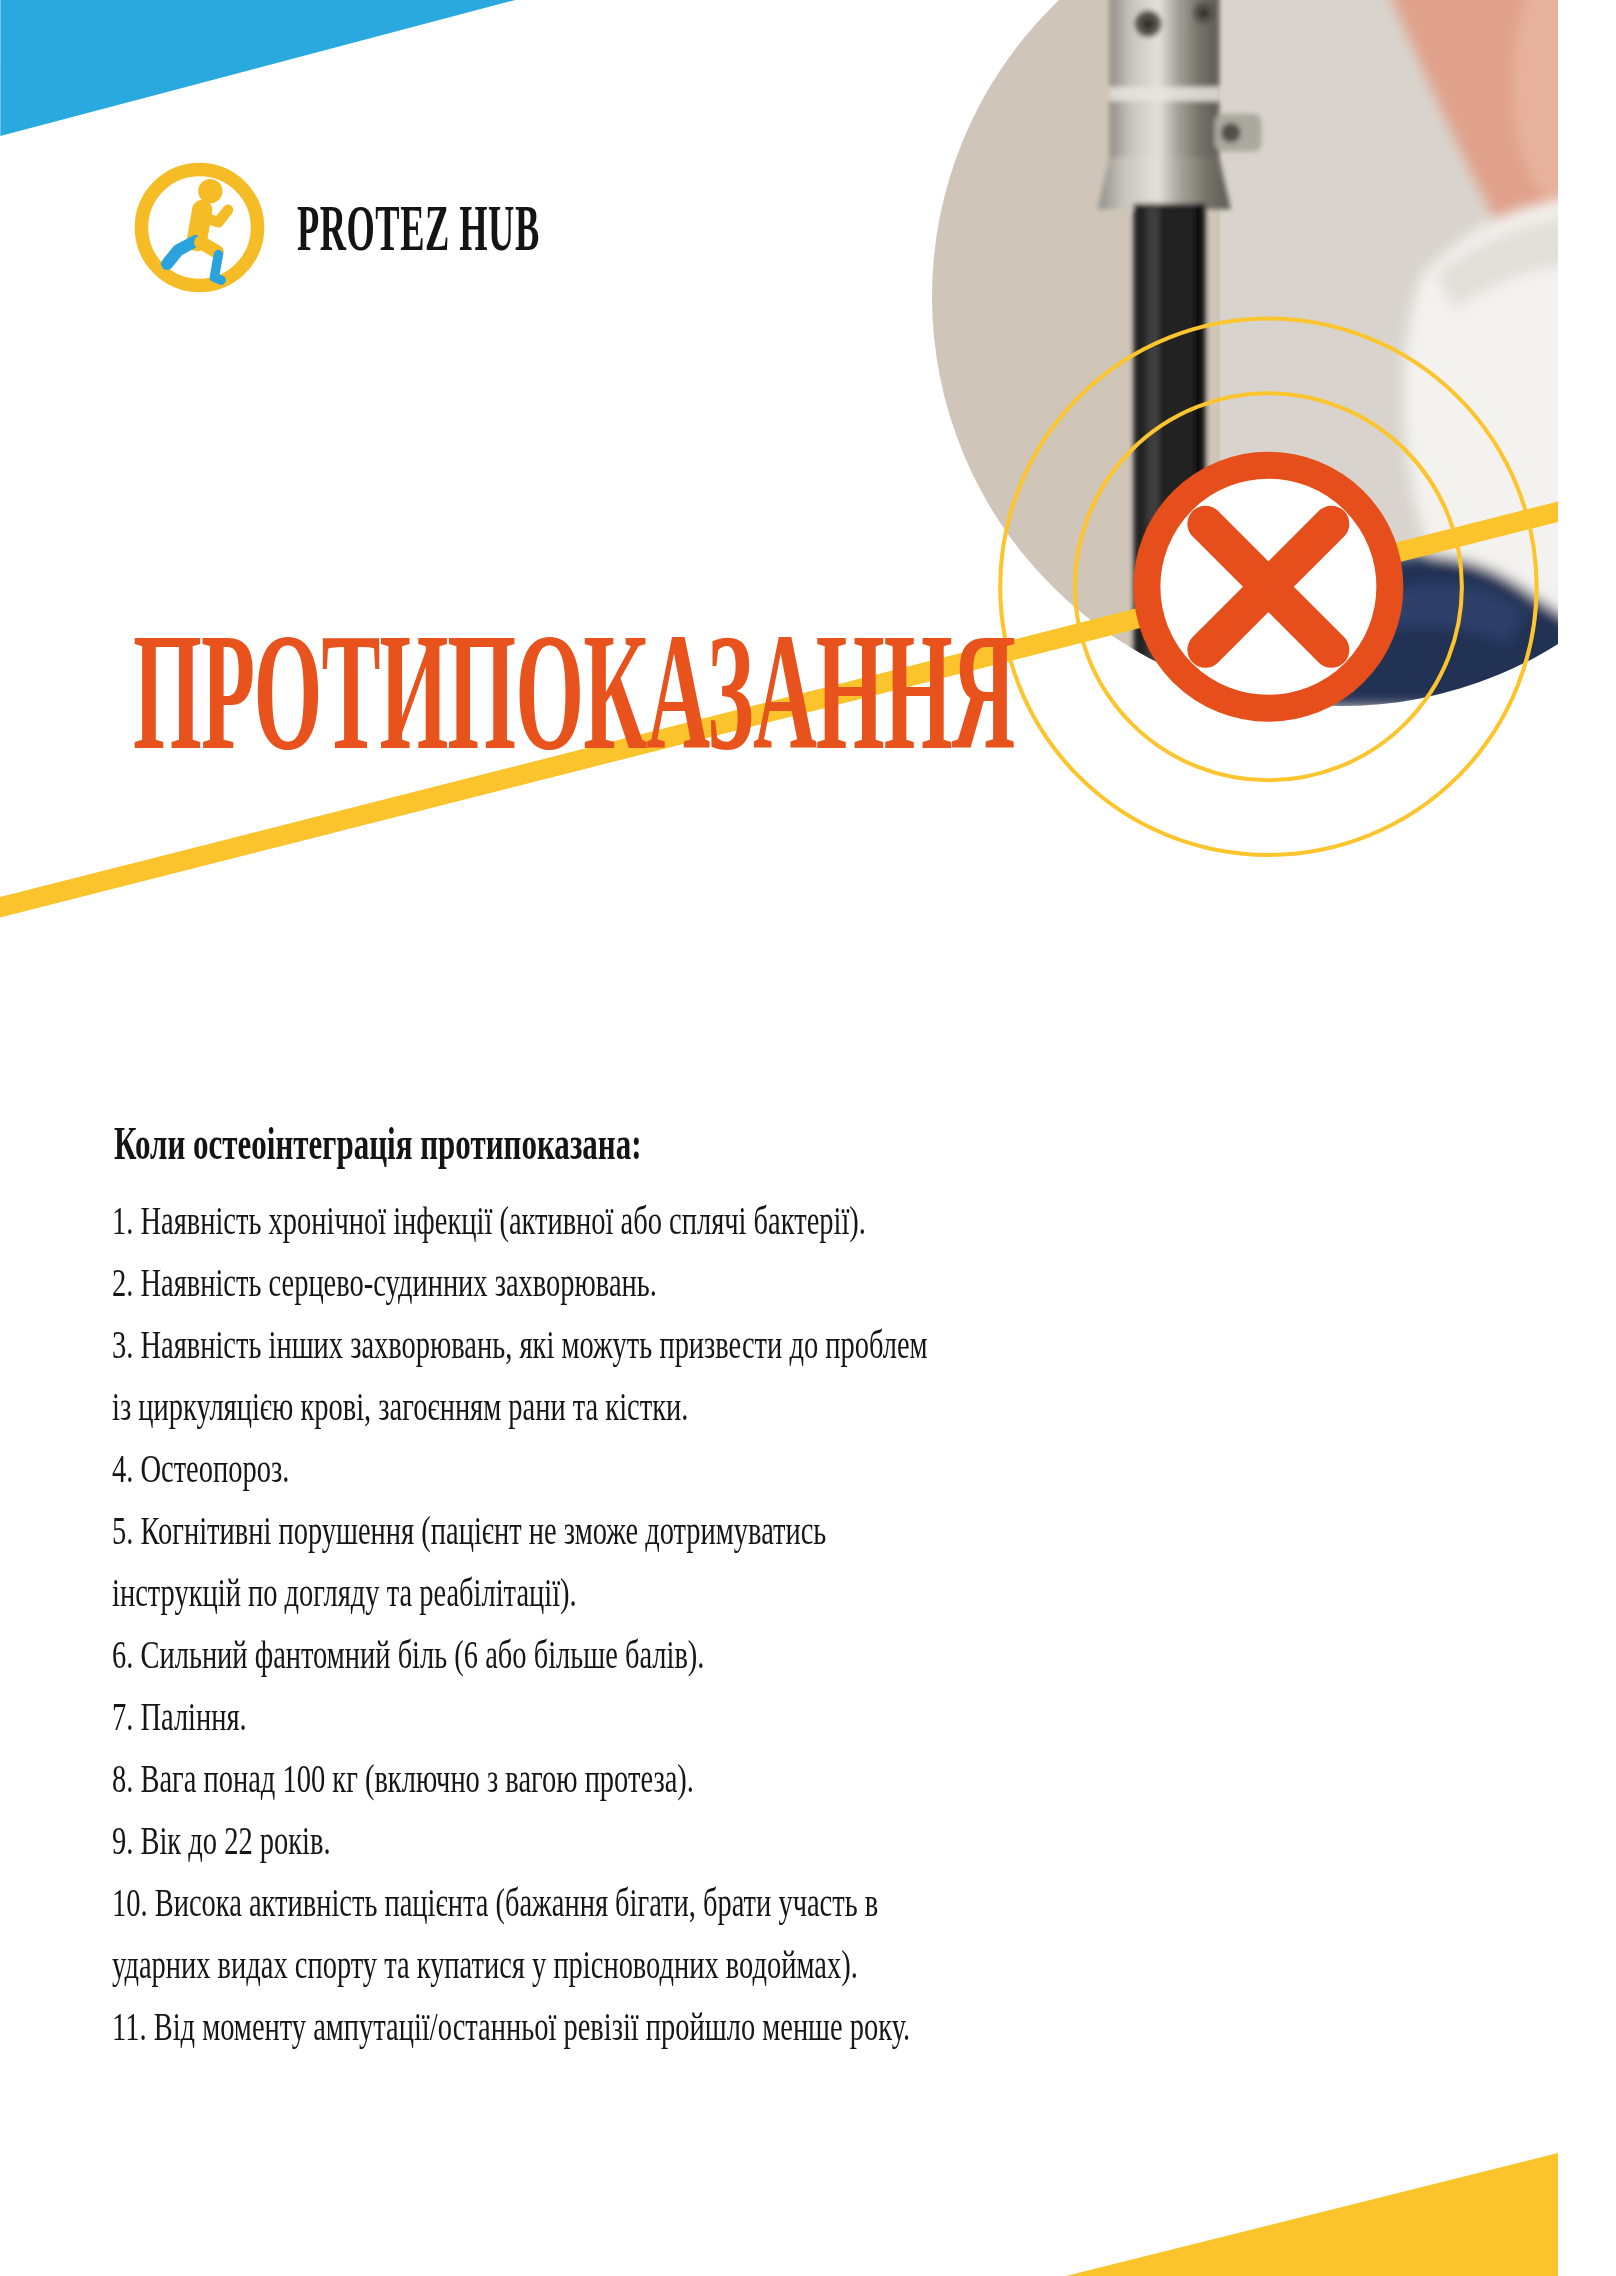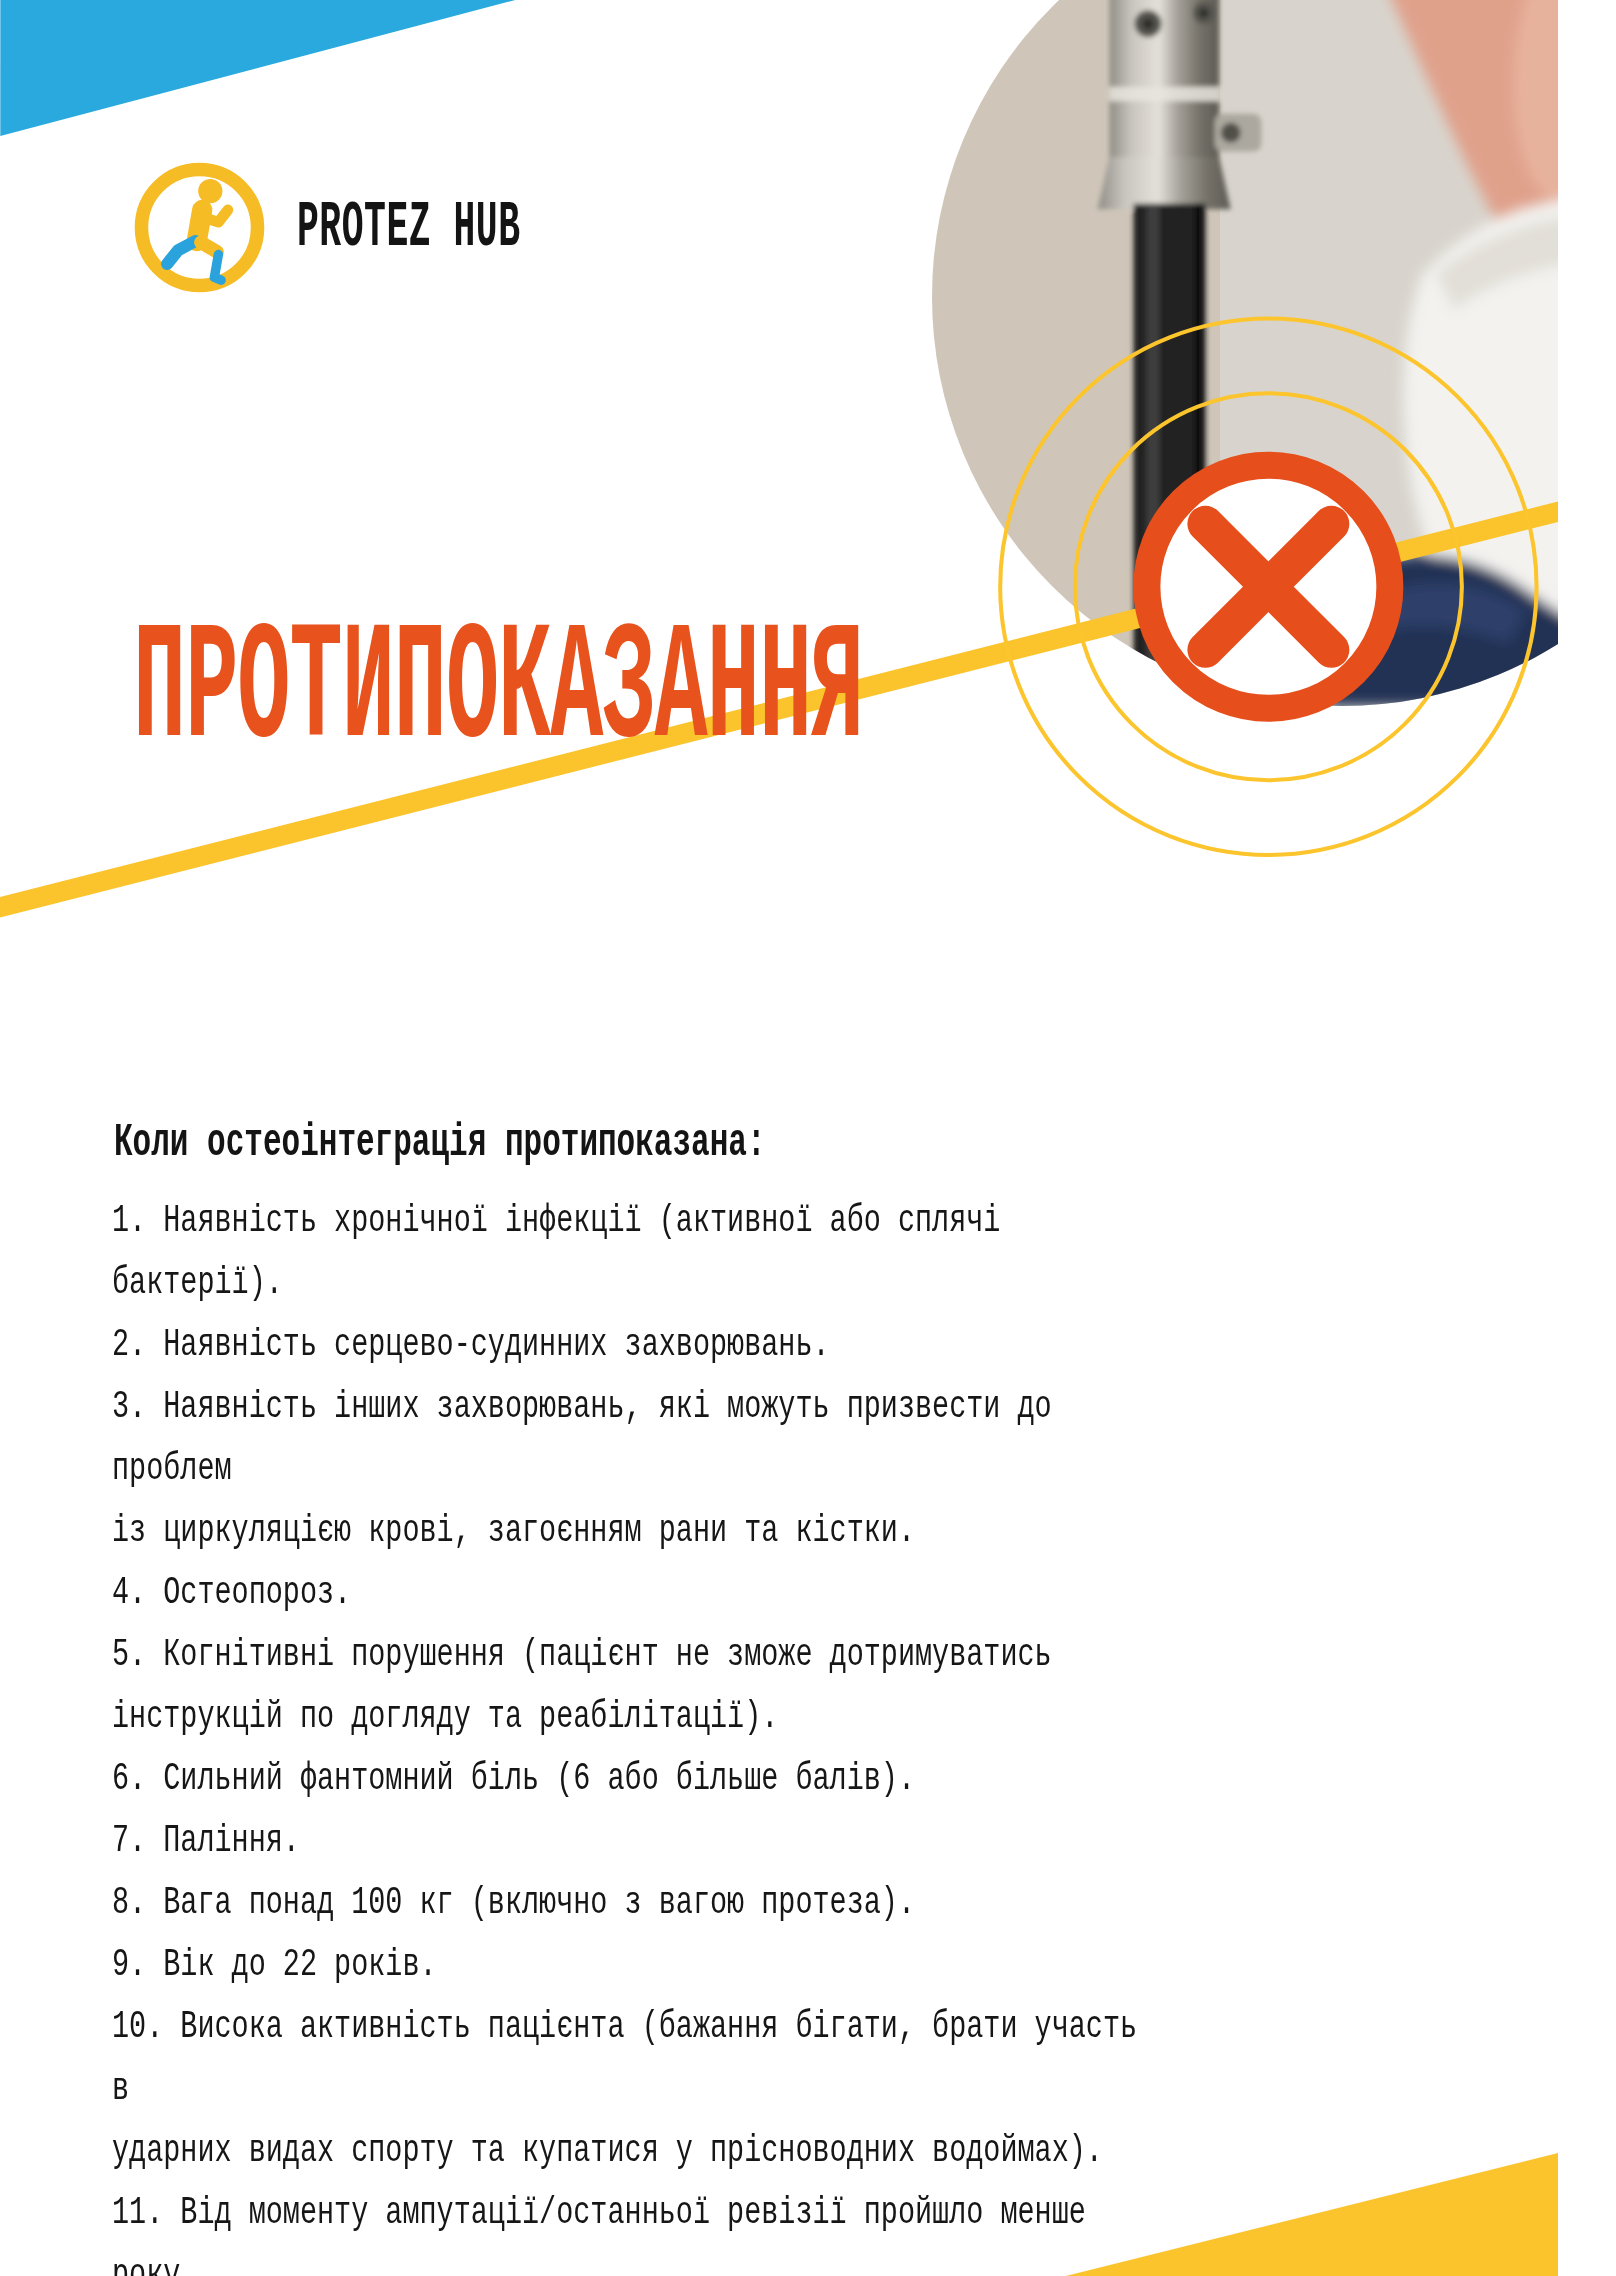--- a/index.html
+++ b/index.html
@@ -1,19 +1,19 @@
 <!DOCTYPE html>
 <html style="font-size:14.4px"><head>
 <meta charset="utf-8">
 <style>
   html,body { margin:0; padding:0; background:#ffffff; }
   #page {
     position:relative; width:1558px; height:2276px;
     background:#ffffff; overflow:hidden;
-    font-family:Liberation Mono, monospace;
+    font-family:Liberation Serif, serif;
   }
   
   .photo-circle {
     position:absolute; left:932px; top:-113px;
     width:819px; height:819px; border-radius:50%; overflow:hidden;
   }
   .photo-circle svg { display:block; }
   
   .overlay {
     position:absolute; left:0; top:0; width:1617px; height:2276px;

